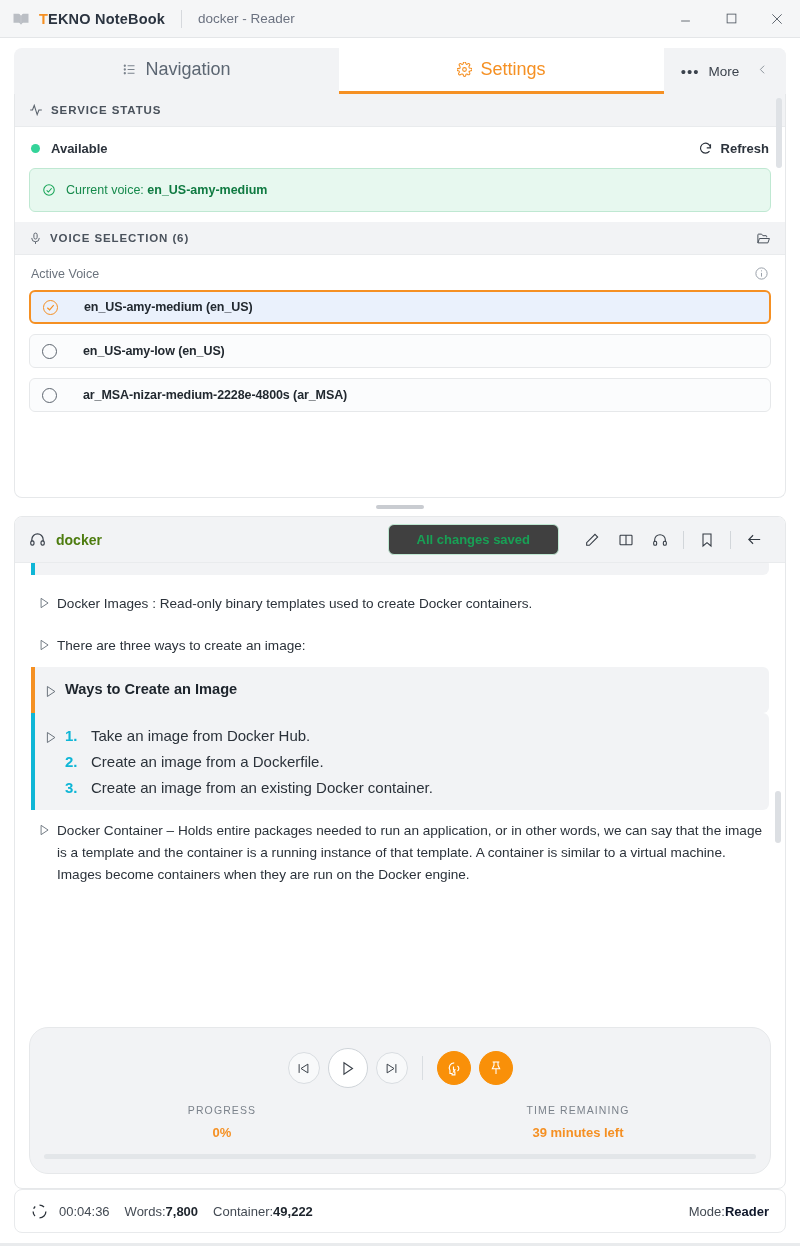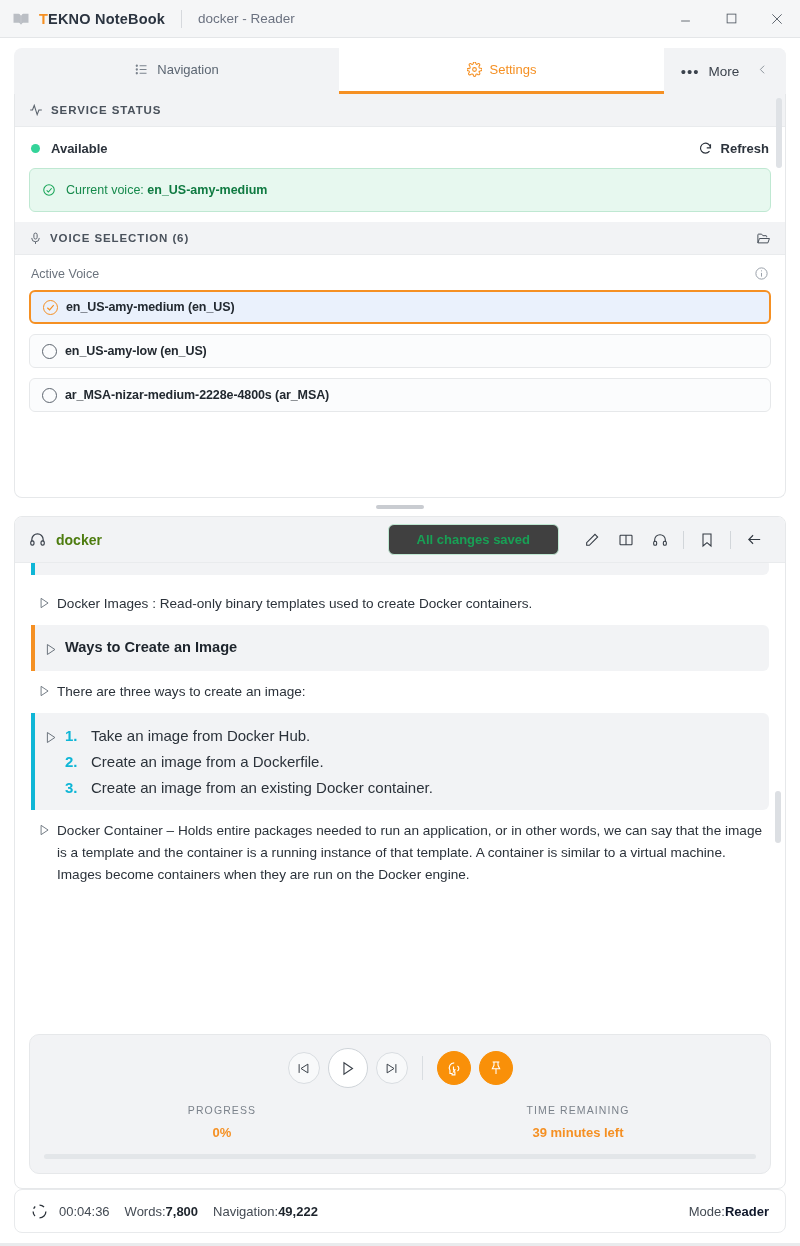--- a/index.html
+++ b/index.html
@@ -37,21 +37,21 @@
   .tabbar {
     height: 46px;
     background: #f2f3f5;
     border-radius: 8px 8px 0 0;
     display: flex; align-items: stretch;
     overflow: hidden;
   }
   .tab {
     flex: 1;
     display: flex; align-items: center; justify-content: center; gap: 8px;
-    font-size: 13px; color: #5c6672;
+    font-size: 18px; color: #5c6672;
     border-bottom: 3px solid transparent;
     position: relative;
     text-align: right;
   }
   .tab.active { background: #ffffff; color: #f59023; border-bottom-color: #f59023; font-weight: normal; }
   .tab.active .tab-ico { color: #f59023; }
   .tab-ico { display: flex; color: #7a828c; }
   .tab-more {
     width: 122px;
     display: flex; align-items: center; justify-content: center; gap: 9px;
@@ -118,21 +118,21 @@
   .subhead .spacer { flex: 1; }
   .subhead .info { color: #9aa1aa; display: flex; }
 
   .voice-list { padding: 0 14px; }
   .voice-item {
     height: 34px;
     border: 1px solid #e6e8ea;
     border-radius: 6px;
     background: #fbfcfd;
     display: flex; align-items: center;
-    padding: 0 12px; gap: 8px;
+    padding: 0 12px; gap: 26px;
     margin-bottom: 10px;
   }
   .voice-item.selected {
     background: #eaf1fc;
     border: 2px solid #f59023;
   }
   .radio {
     width: 15px; height: 15px; border-radius: 50%;
     border: 1.6px solid #5d656f;
     flex: 0 0 auto;
@@ -218,22 +218,22 @@
     position: absolute; right: 4px; top: 228px;
     width: 6px; height: 52px; border-radius: 3px;
     background: #dcdfe3;
   }
 
   
   .player {
     margin: 8px 14px 14px 14px;
     background: #f2f3f5;
     border: 1px solid #e6e8ea;
-    border-radius: 10px;
-    padding: 13px 14px 14px 14px;
+    border-radius: 19px;
+    padding: 20px 14px 14px 14px;
   }
   .ctrls { display: flex; align-items: center; justify-content: center; gap: 8px; }
   .cbtn {
     width: 32px; height: 32px; border-radius: 50%;
     border: 1px solid #d9dde1; background: #f8f9fa;
     display: flex; align-items: center; justify-content: center;
     color: #3b424a;
   }
   .cbtn.play { width: 40px; height: 40px; background: #ffffff; border-color: #cfd4d9; }
   .cdiv { width: 1px; height: 24px; background: #d9dde1; margin: 0 6px; }
@@ -481,36 +481,36 @@
 
     <div class="blk">
       <span class="tri">
         <svg viewBox="0 0 24 24" width="14" height="14" stroke="currentColor" stroke-width="1.6" fill="none">
             <polygon points="7 4 19 12 7 20"></polygon>
           </svg>
       </span>
       <span class="txt">Docker Images : Read-only binary templates used to create Docker containers.</span>
     </div>
 
+    <div class="blk">
+      <span class="tri">
+        <svg viewBox="0 0 24 24" width="14" height="14" stroke="currentColor" stroke-width="1.6" fill="none">
+            <polygon points="7 4 19 12 7 20"></polygon>
+          </svg>
+      </span>
+      <span class="txt">There are three ways to create an image:</span>
+    </div>
+
     <div class="blk card orange">
       <span class="tri">
         <svg viewBox="0 0 24 24" width="15" height="15" stroke="currentColor" stroke-width="1.6" fill="none">
             <polygon points="7 4 19 12 7 20"></polygon>
           </svg>
       </span>
       <span class="heading-txt">Ways to Create an Image</span>
-    </div>
-
-    <div class="blk">
-      <span class="tri">
-        <svg viewBox="0 0 24 24" width="14" height="14" stroke="currentColor" stroke-width="1.6" fill="none">
-            <polygon points="7 4 19 12 7 20"></polygon>
-          </svg>
-      </span>
-      <span class="txt">There are three ways to create an image:</span>
     </div>
 
     <div class="blk card cyan">
       <span class="tri">
         <svg viewBox="0 0 24 24" width="15" height="15" stroke="currentColor" stroke-width="1.6" fill="none">
             <polygon points="7 4 19 12 7 20"></polygon>
           </svg>
       </span>
       <span class="numlist">
         <span class="numrow">
@@ -607,18 +607,18 @@
     <span class="sb-ico">
       <svg viewBox="0 0 24 24" width="17" height="17" stroke="currentColor" stroke-width="1.8" fill="none">
         <path d="M12 3a9 9 0 016.4 2.6"></path>
           <path d="M21 12a9 9 0 01-9 9"></path>
           <path d="M5.6 18.4A9 9 0 013 12"></path>
           <path d="M3.8 8A9 9 0 016 5"></path>
       </svg>
     </span>
     <span class="sb-seg">00:04:36</span>
     <span class="sb-seg"><span>Words:</span><b>7,800</b></span>
-    <span class="sb-seg"><span>Navigation:</span><b>49,222</b></span>
+    <span class="sb-seg"><span>Container:</span><b>49,222</b></span>
     <span class="sb-spacer"></span>
     <span class="sb-mode"><span>Mode:</span><b>Reader</b></span>
   </div>
 </div>
 <div class="bottom-edge"></div>
 
 </body></html>

